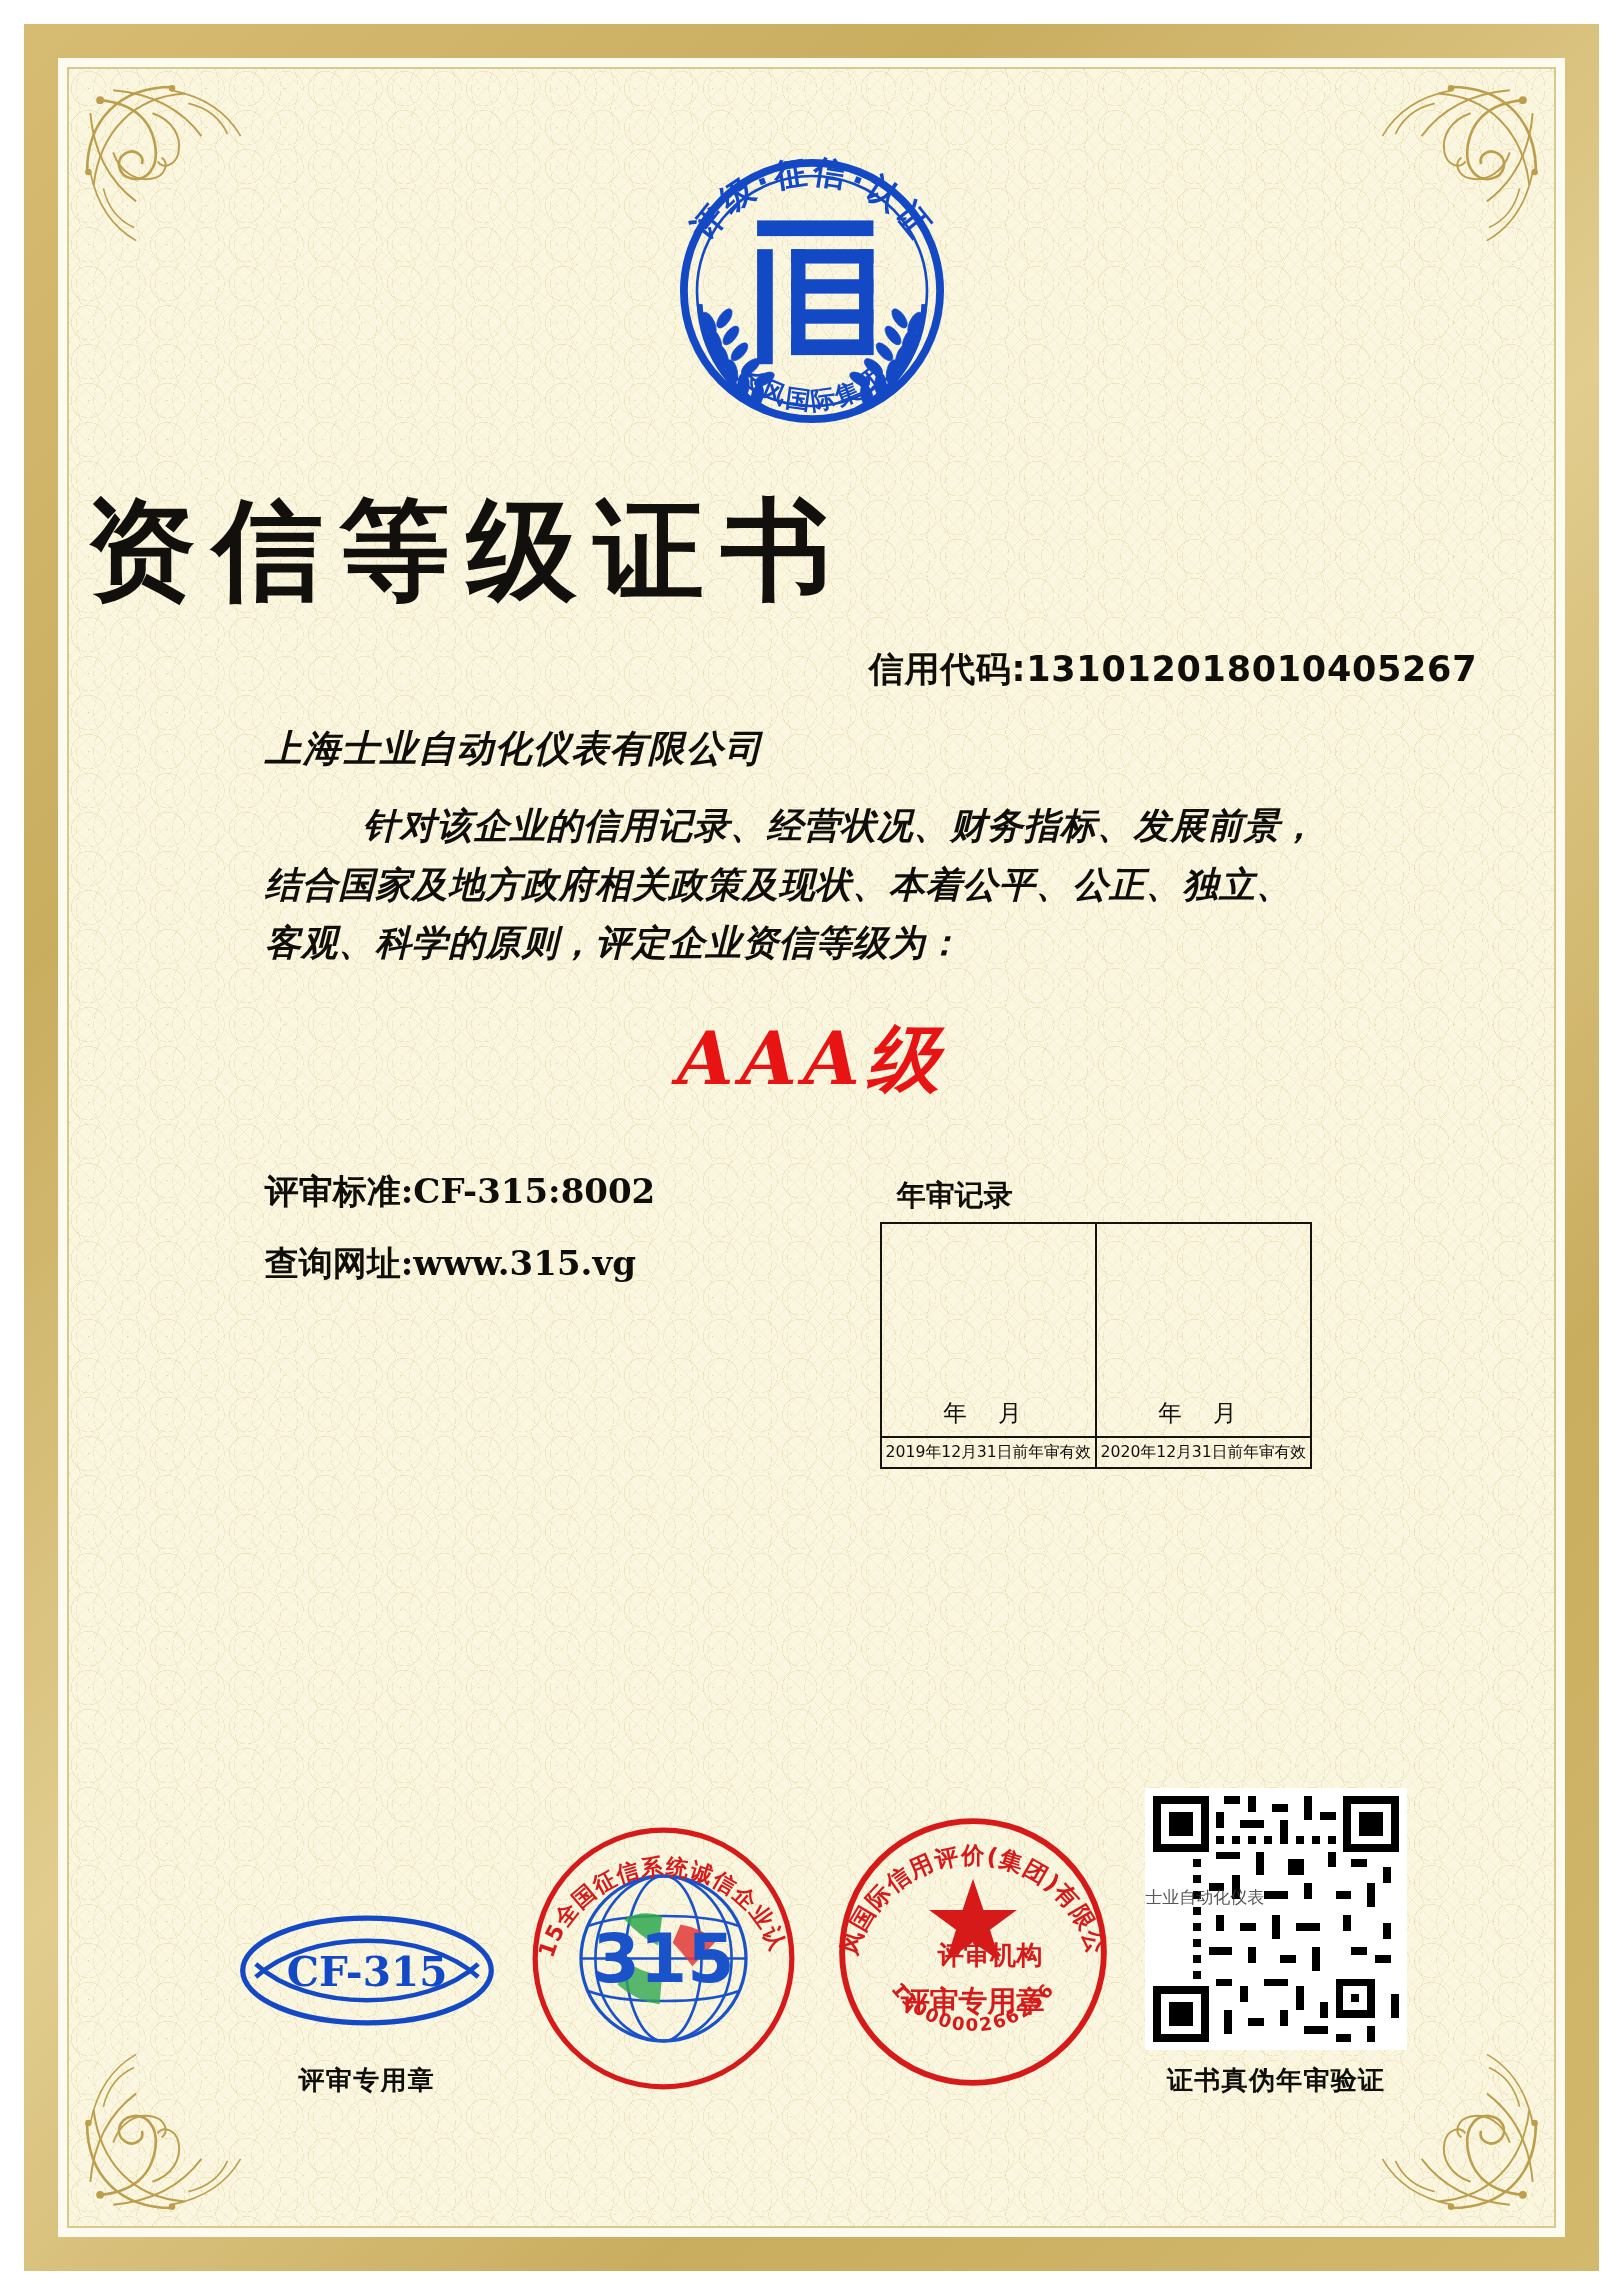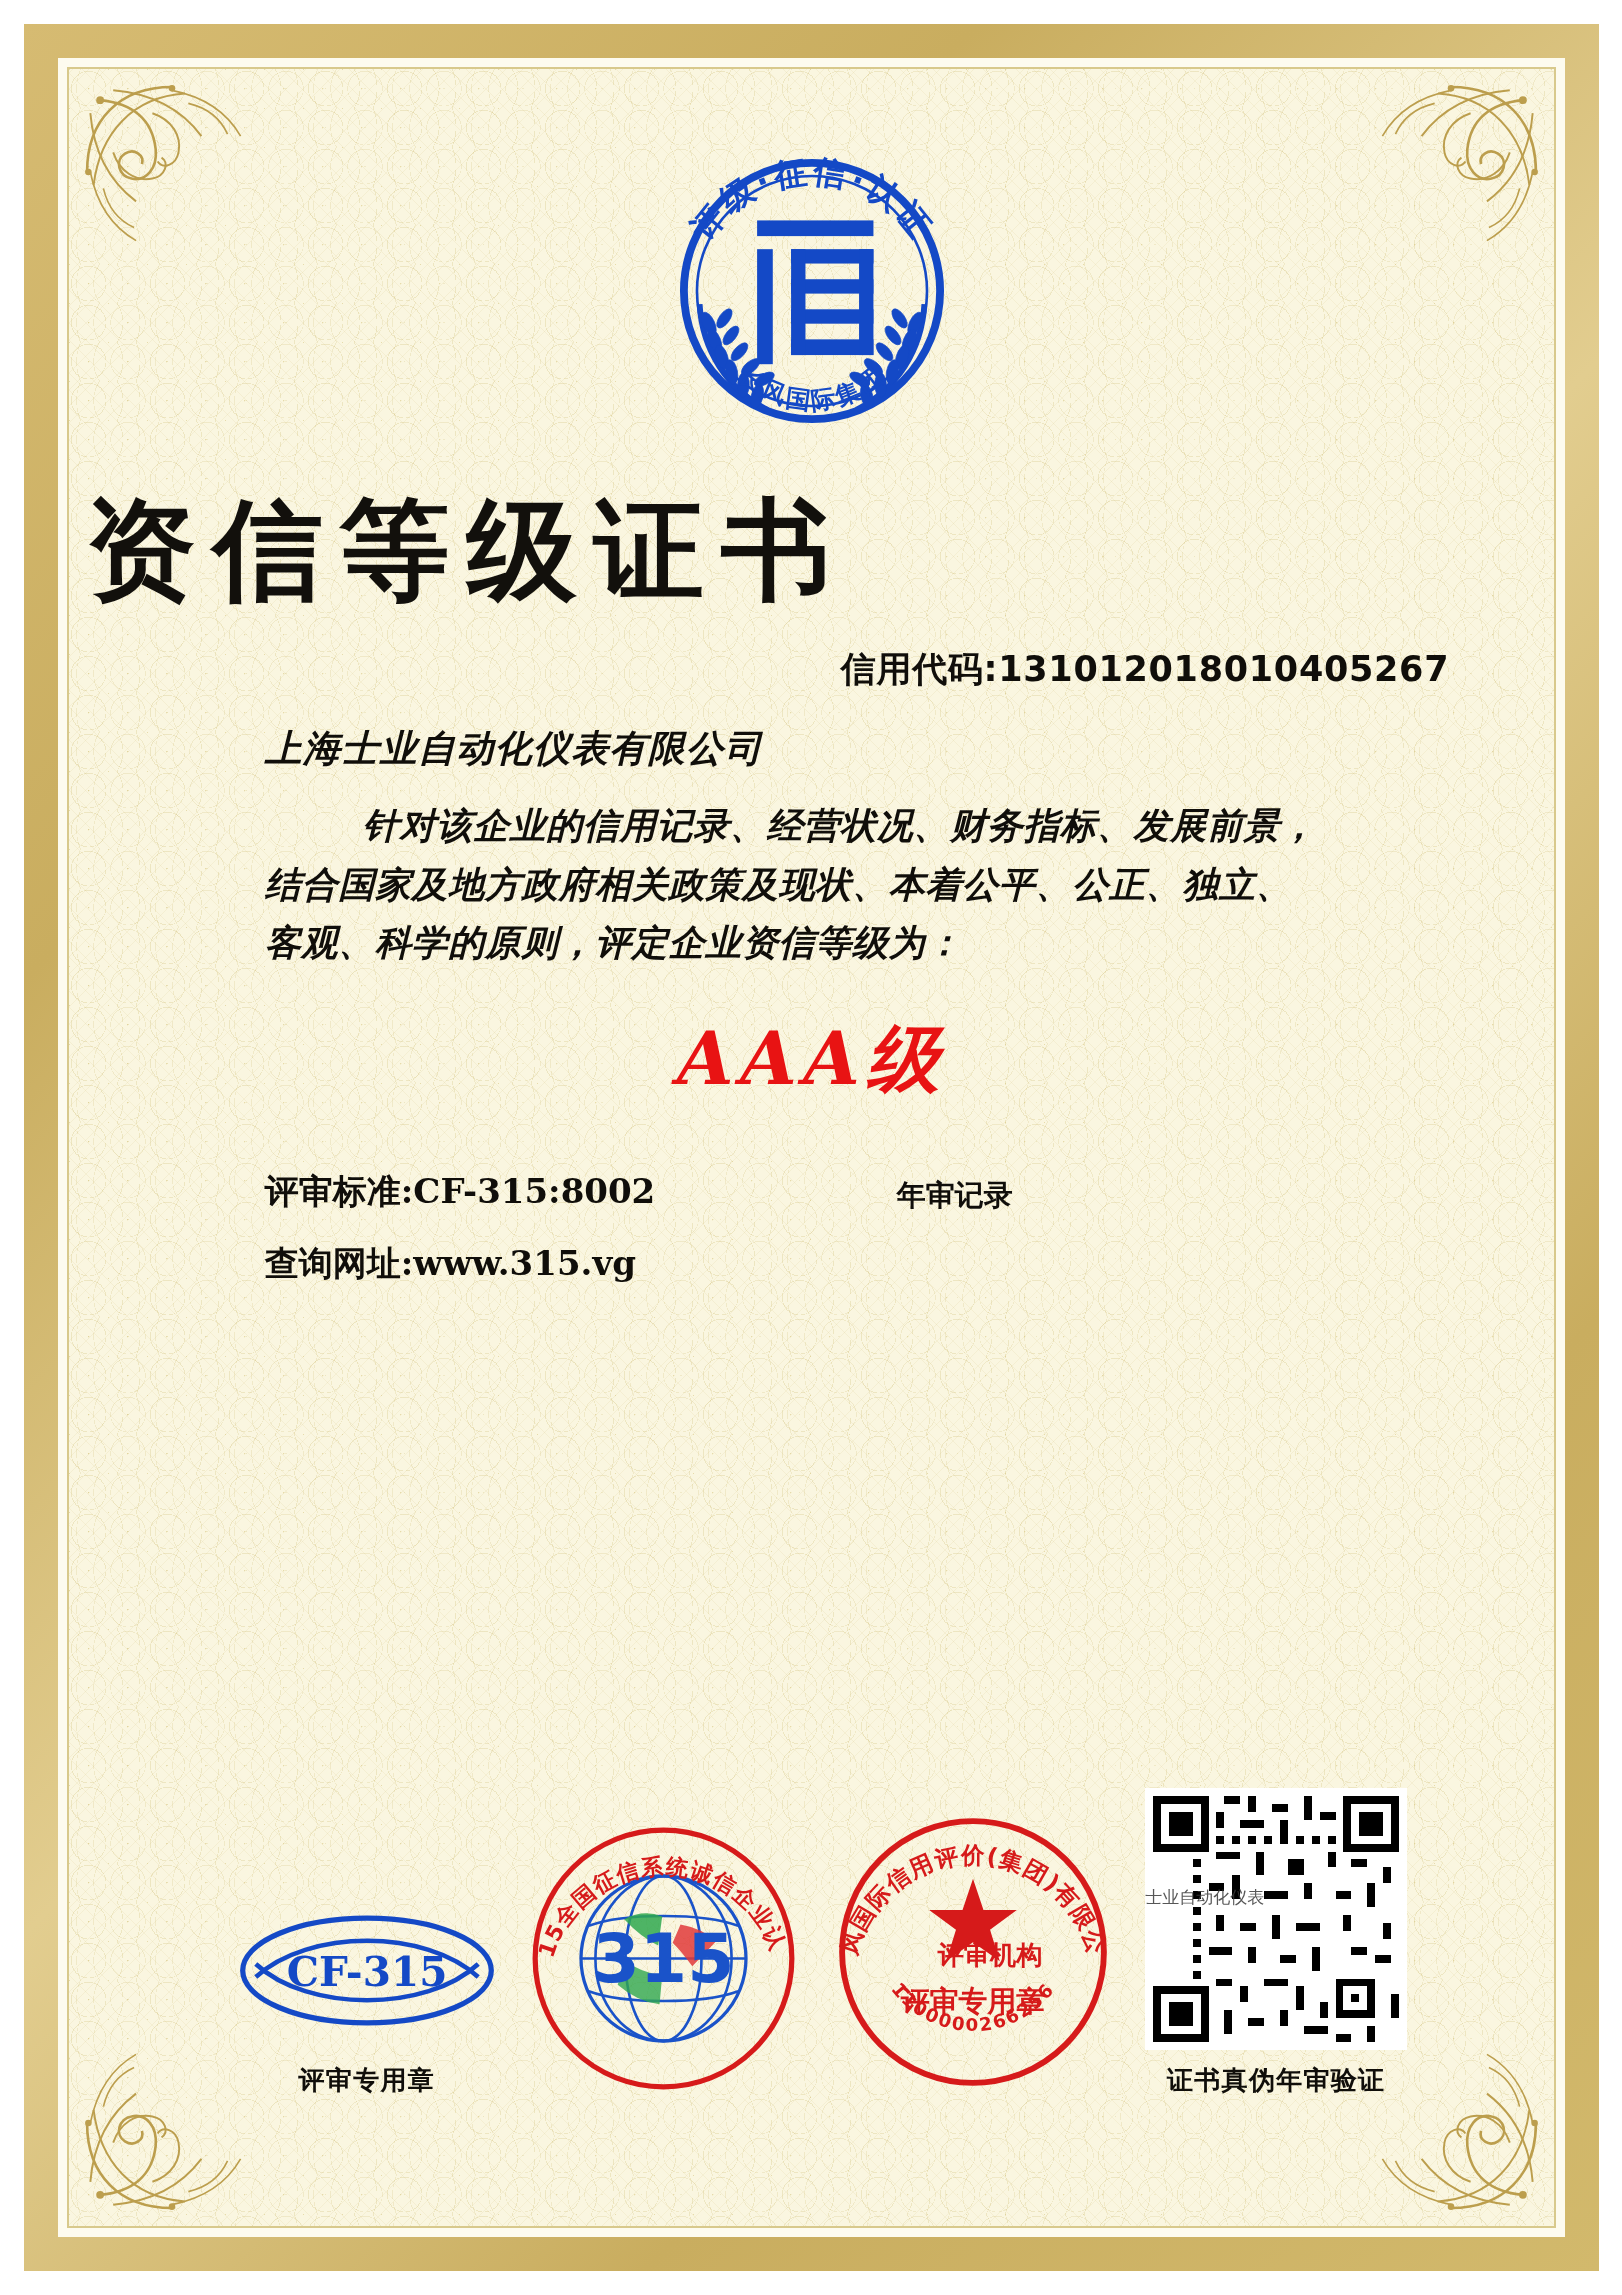--- a/index.html
+++ b/index.html
@@ -88,21 +88,21 @@
     font-weight: bold;
     font-size: 110px;
     letter-spacing: 17px;
     color: #12100c;
     margin-top: 20px;
     text-indent: 17px;
     line-height: 1.15;
   }
   .credit-code {
     text-align: right;
-    padding-right: 105px;
+    padding-right: 77px;
     margin-top: 23.6px;
     font-family: "DejaVu Sans", sans-serif;
     font-weight: bold;
     font-size: 35px;
     color: #100e0a;
     letter-spacing: 0.7px;
   }
 
   
   .body-block {
@@ -430,20 +430,36 @@
             <div class="detail-line">
               <span>评审标准:</span><span>CF-315:8002</span>
             </div>
             <div class="detail-line">
               <span>查询网址:</span><span>www.315.vg</span>
             </div>
           </div>
 
           <div class="annual">
             <div class="annual-title">年审记录</div>
+            <table class="annual-table">
+              <tbody>
+                <tr>
+                  <td class="cell-body"></td>
+                  <td class="cell-body"></td>
+                </tr>
+                <tr>
+                  <td class="cell-ym">年    月</td>
+                  <td class="cell-ym">年    月</td>
+                </tr>
+                <tr>
+                  <td class="cell-note">2019年12月31日前年审有效</td>
+                  <td class="cell-note">2020年12月31日前年审有效</td>
+                </tr>
+              </tbody>
+            </table>
           </div>
         </div>
 
         <div class="bottom-row">
 
           <div class="seal-item">
             <svg viewBox="0 0 400 240" width="262" height="157" aria-hidden="true">
               <ellipse cx="200" cy="120" rx="190" ry="80" fill="none" stroke="#1449c6" stroke-width="8"></ellipse>
               <path d="M30,130 C110,56 290,56 370,130" fill="none" stroke="#1449c6" stroke-width="7"></path>
               <path d="M30,110 C110,184 290,184 370,110" fill="none" stroke="#1449c6" stroke-width="7"></path>

